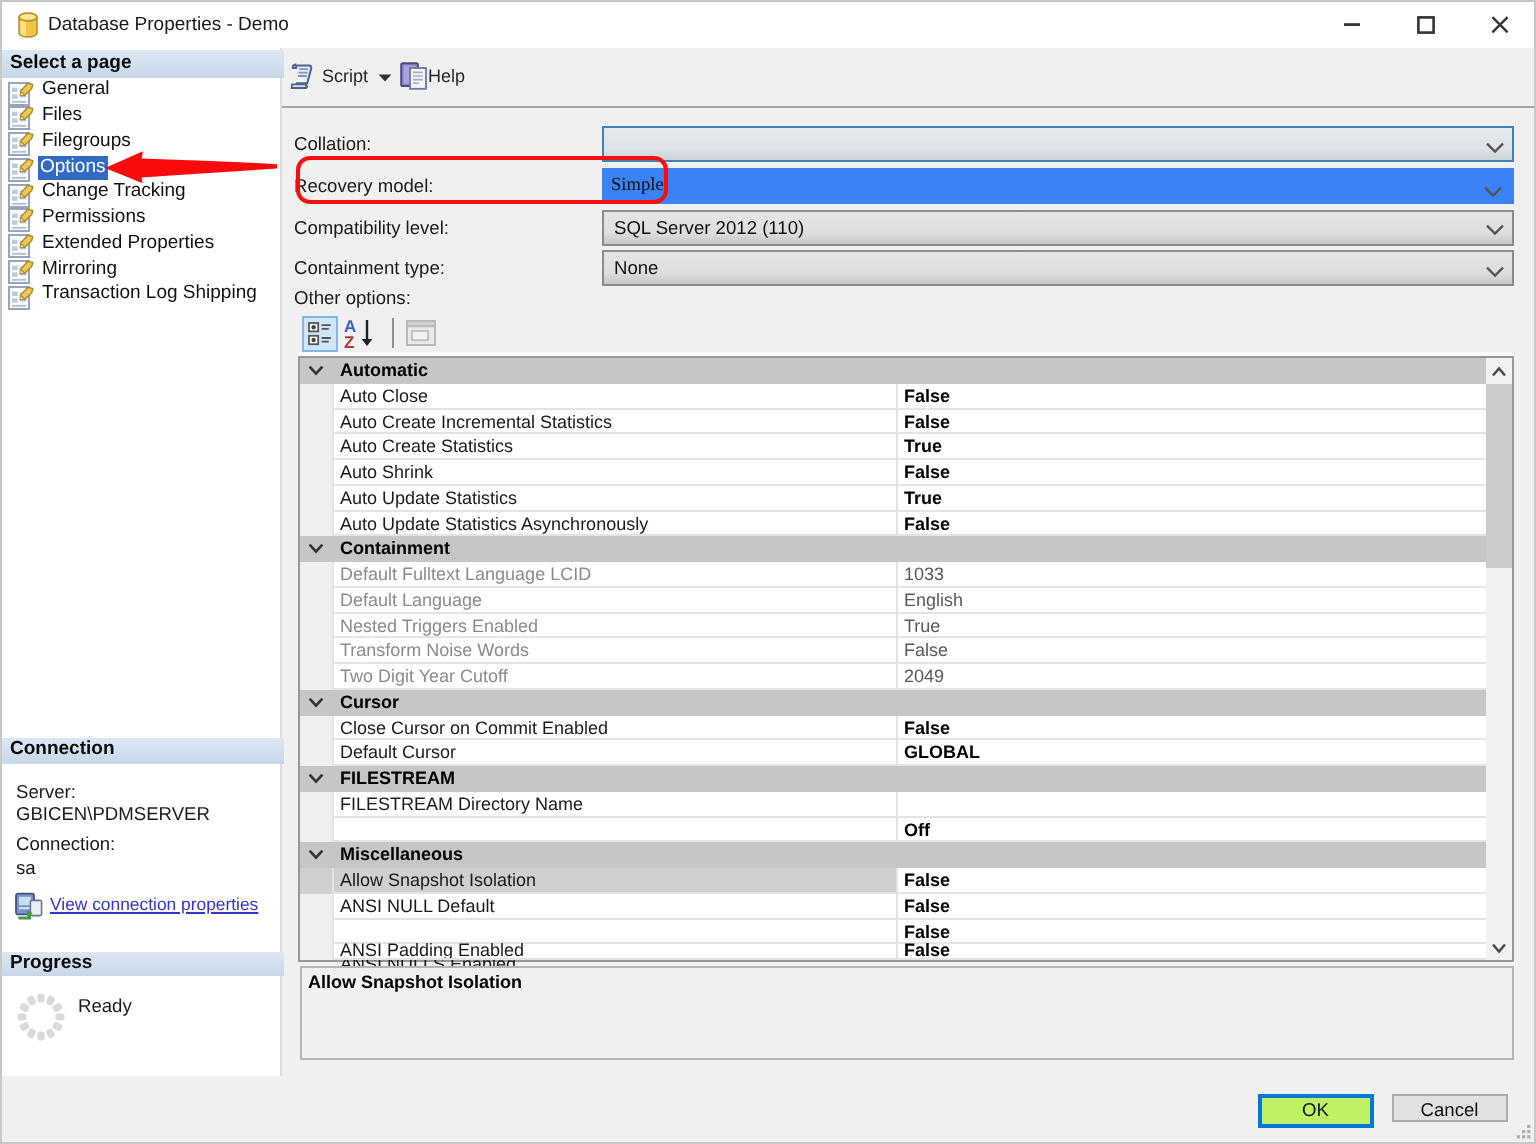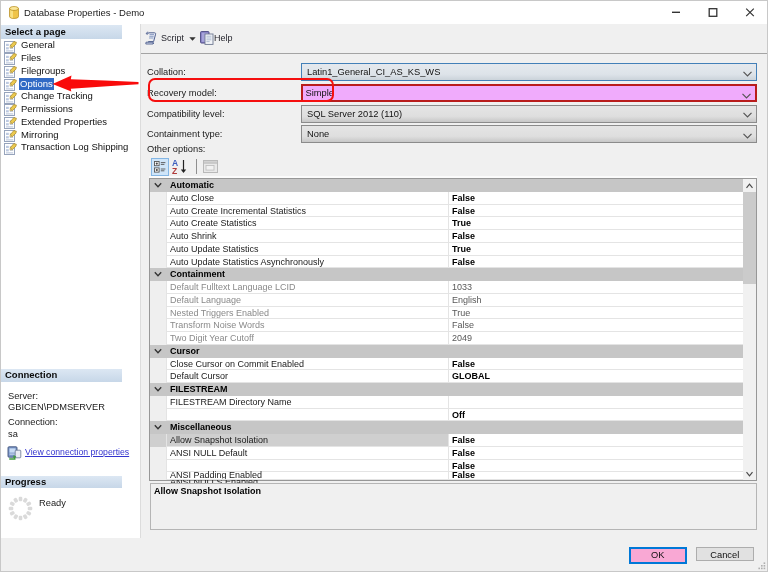--- a/index.html
+++ b/index.html
@@ -1,17 +1,17 @@
 <!DOCTYPE html>
 <html><head><meta charset="utf-8">
 <style>
 html,body{margin:0;padding:0;}
 body{width:768px;height:572px;position:relative;font-family:"Liberation Sans",sans-serif;background:#F0F0F0;overflow:hidden;}
 .abs{position:absolute;}
-.hdr{left:1px;width:121px;background:linear-gradient(180deg,#DCE7F3,#C7D7E8);font-weight:bold;font-size:9.5px;color:#0a0a0a;padding-left:4px;box-sizing:border-box;}
+.hdr{left:1px;width:141px;background:linear-gradient(180deg,#DCE7F3,#C7D7E8);font-weight:bold;font-size:9.5px;color:#0a0a0a;padding-left:4px;box-sizing:border-box;}
 .lbl{font-size:9.3px;color:#1a1a1a;white-space:nowrap;}
 .combo{left:301px;width:456px;height:18px;box-sizing:border-box;font-size:9.3px;color:#111;}
 .combo .tx{position:absolute;left:5px;top:0;height:100%;display:flex;align-items:center;white-space:nowrap;}
 .catrow{left:150px;width:593px;background:#C6C6C6;font-size:9px;}
 .cattext{font-weight:bold;color:#000;white-space:nowrap;}
 .itemrow{left:150px;width:593px;background:#fff;font-size:9px;}
 .itemrow > div{font-size:9px;}
 </style></head>
 <body>
 
@@ -198,26 +198,25 @@
 <div class="abs" style="left:214px;top:31.5px;height:13px;line-height:13px;font-size:9px;color:#26262e;">Help</div>
 <div class="abs" style="left:141px;top:52.5px;width:626px;height:1px;background:#A4A4A4;"></div>
 
 <div class="abs lbl" style="left:147px;top:63px;height:18px;line-height:18px;">Collation:</div>
 <div class="abs lbl" style="left:147px;top:84px;height:18px;line-height:18px;">Recovery model:</div>
 <div class="abs lbl" style="left:147px;top:104.5px;height:18px;line-height:18px;">Compatibility level:</div>
 <div class="abs lbl" style="left:147px;top:124.5px;height:18px;line-height:18px;">Containment type:</div>
 <div class="abs lbl" style="left:147px;top:140px;height:18px;line-height:18px;">Other options:</div>
 
 <div class="abs combo" style="top:63px;border:1px solid #4380B8;background:linear-gradient(180deg,#E5E9EE 0%,#DDE3E9 65%,#CBD3DA 100%);">
-    <span class="tx">Latin1_General_CI_AS_KS_WS</span>
     <svg width="9" height="6" viewBox="0 0 9 6" style="position:absolute;right:4.5px;top:6.5px">
       <path d="M0.5 0.8 L4.5 4.8 L8.5 0.8" stroke="#555" stroke-width="1.2" fill="none"></path>
     </svg>
   </div>
-<div class="abs combo" style="top:84px;border:2px solid #b91c1c;background:#f0abfc;">
+<div class="abs combo" style="top:84px;border:2px solid #3b82f6;background:#3b82f6;font-family:Liberation Serif, serif;">
     <span class="tx" style="left:2.5px;">Simple</span>
     <svg width="9" height="6" viewBox="0 0 9 6" style="position:absolute;right:4.5px;top:6.5px">
       <path d="M0.5 0.8 L4.5 4.8 L8.5 0.8" stroke="#555" stroke-width="1.2" fill="none"></path>
     </svg>
   </div>
 <div class="abs combo" style="top:104.5px;border:1px solid #8B8B8B;background:linear-gradient(180deg,#E5E5E5 0%,#DEDEDE 65%,#C7C7C7 100%);">
     <span class="tx">SQL Server 2012 (110)</span>
     <svg width="9" height="6" viewBox="0 0 9 6" style="position:absolute;right:4.5px;top:6.5px">
       <path d="M0.5 0.8 L4.5 4.8 L8.5 0.8" stroke="#555" stroke-width="1.2" fill="none"></path>
     </svg>
@@ -445,21 +444,21 @@
 <svg class="abs" style="left:746px;top:182.5px" width="7" height="6" viewBox="0 0 7 6">
     <path d="M0.5 4.8 L3.5 1.2 L6.5 4.8" stroke="#4a4a4a" stroke-width="1.2" fill="none"></path>
   </svg>
 <svg class="abs" style="left:746px;top:470.5px" width="7" height="6" viewBox="0 0 7 6">
     <path d="M0.5 1.2 L3.5 4.8 L6.5 1.2" stroke="#4a4a4a" stroke-width="1.2" fill="none"></path>
   </svg>
 
 <div class="abs" style="left:149.5px;top:483px;width:607px;height:46.5px;background:#F0F0F0;border:1px solid #B5B5B5;box-sizing:border-box;"></div>
 <div class="abs" style="left:154px;top:486px;font-size:9px;font-weight:bold;color:#000;">Allow Snapshot Isolation</div>
 
-<div class="abs" style="left:629px;top:547px;width:57.5px;height:16.5px;background:#f9a8d4;border:2px solid #0078D7;box-sizing:border-box;text-align:center;font-size:9.3px;color:#111;line-height:12.5px;">OK</div>
+<div class="abs" style="left:629px;top:547px;width:57.5px;height:16.5px;background:#bef264;border:2px solid #0078D7;box-sizing:border-box;text-align:center;font-size:9.3px;color:#111;line-height:12.5px;">OK</div>
 <div class="abs" style="left:696px;top:547px;width:57.5px;height:14px;background:#E1E1E1;border:1px solid #ADADAD;box-sizing:border-box;text-align:center;font-size:9.3px;color:#111;line-height:14.5px;">Cancel</div>
 
 <svg class="abs" style="left:758px;top:562px" width="9" height="9" viewBox="0 0 9 9">
   <g fill="#AFAFAF">
     <rect x="5.6" y="0.4" width="1.6" height="1.6"></rect>
     <rect x="3" y="3" width="1.6" height="1.6"></rect>
       <rect x="5.6" y="3" width="1.6" height="1.6"></rect>
     <rect x="0.4" y="5.6" width="1.6" height="1.6"></rect>
       <rect x="3" y="5.6" width="1.6" height="1.6"></rect>
       <rect x="5.6" y="5.6" width="1.6" height="1.6"></rect>

